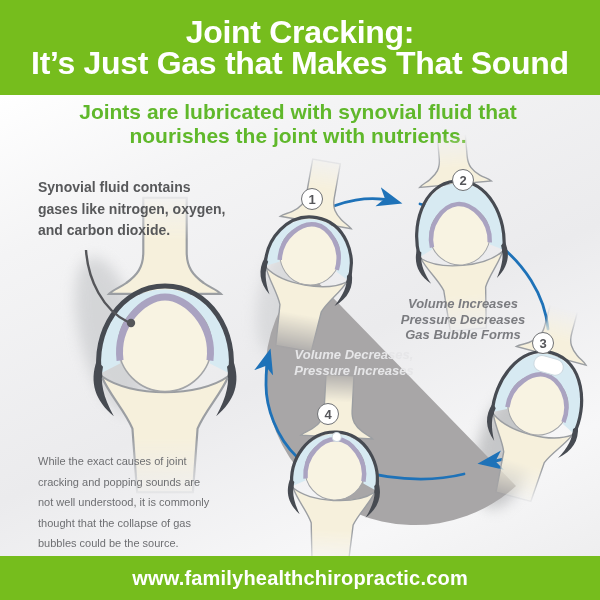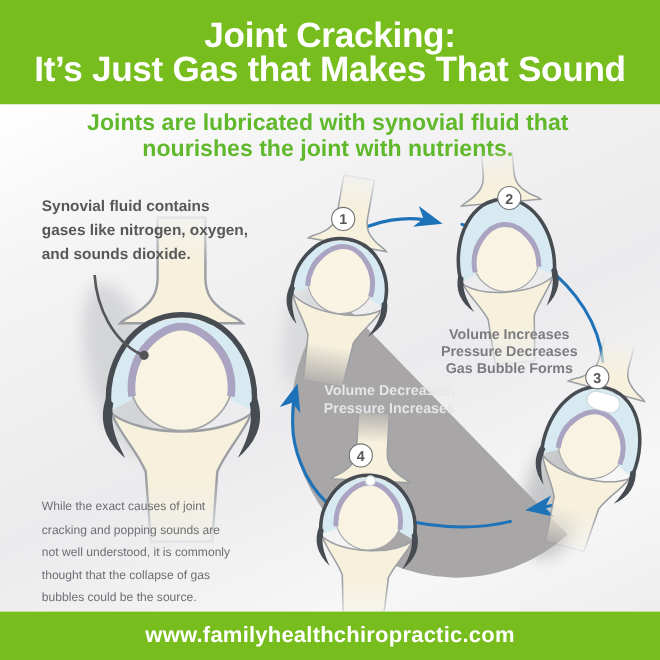--- a/index.html
+++ b/index.html
@@ -16,21 +16,21 @@
 
   
   .content{position:absolute;left:0;top:95px;width:600px;height:461px;
            background:linear-gradient(155deg,#ffffff 0%,#f4f4f5 22%,#ebebed 55%,#f7f7f8 82%,#eeeeef 100%);}
   .subhead{position:absolute;left:0;top:5px;width:596px;text-align:center;
            color:#60b82b;font-weight:bold;font-size:21px;line-height:24px;}
   .note{position:absolute;left:38px;top:82px;color:#57585a;font-weight:bold;
         font-size:14px;line-height:21.5px;white-space:nowrap;}
   .para{position:absolute;left:38px;top:356px;color:#6e6f72;
         font-size:11px;line-height:20.5px;white-space:nowrap;}
-  .cycle-label{position:absolute;width:220px;text-align:center;
+  .cycle-label{position:absolute;width:220px;text-align:center;font-style:italic;
                font-weight:bold;font-size:13px;line-height:15.5px;}
   .cycle-label.inc{left:353px;top:201px;color:#7b7c80;}
   .cycle-label.dec{left:244px;top:252px;color:#e6e6e8;}
 
   .diagram-svg{position:absolute;left:0;top:0;width:600px;height:461px;}
 
   
   .badge{position:absolute;width:22px;height:22px;border-radius:50%;background:#fff;
          border:1.5px solid #6f7174;box-sizing:border-box;color:#55565a;
          font-size:13px;font-weight:bold;display:flex;align-items:center;justify-content:center;}
@@ -136,21 +136,21 @@
       </g>
       <g transform="translate(335,375) rotate(3)">
         <use href="#jointA"></use>
         <circle cx="0" cy="-33" r="4.5" fill="#ffffff" stroke="#cdd9e0" stroke-width="1"></circle>
       </g>
     </svg>
 
     <div class="note">
       <div>Synovial fluid contains</div>
       <div>gases like nitrogen, oxygen,</div>
-      <div>and sounds dioxide.</div>
+      <div>and carbon dioxide.</div>
     </div>
 
     <div class="cycle-label inc">
       <div>Volume Increases</div>
       <div>Pressure Decreases</div>
       <div>Gas Bubble Forms</div>
     </div>
 
     <div class="cycle-label dec">
       <div>Volume Decreases,</div>

